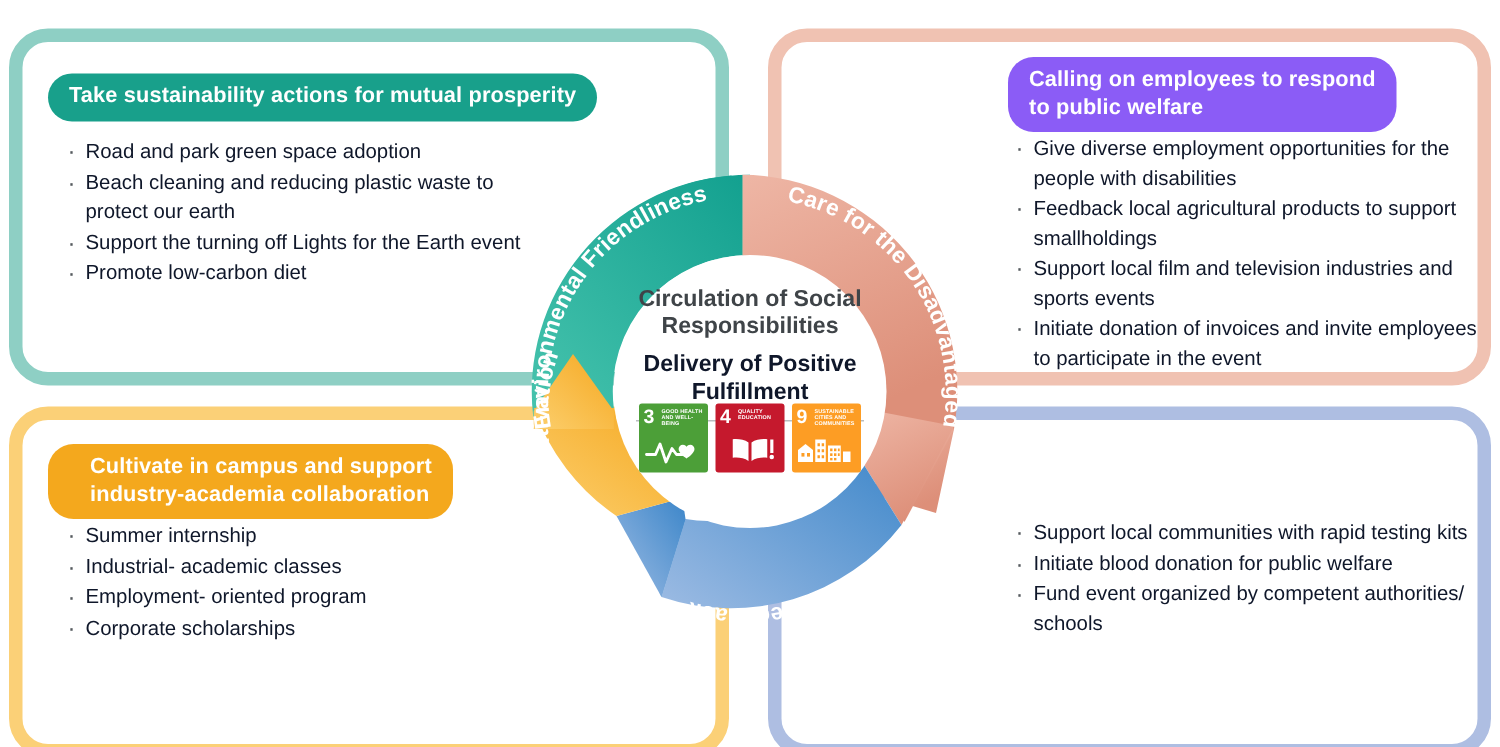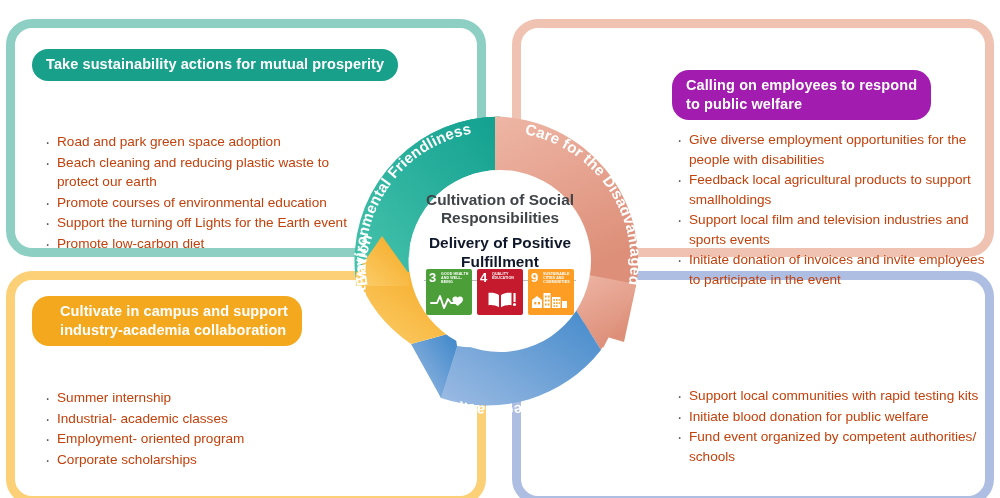--- a/index.html
+++ b/index.html
@@ -19,25 +19,25 @@
   #panel-tr{left:512px;top:6px;width:482px;height:238px;border-color:#f0c2b2;}
   #panel-bl{left:6px;top:258px;width:480px;height:234px;border-color:#fbd077;}
   #panel-br{left:512px;top:258px;width:482px;height:234px;border-color:#aebee2;}
 
   .badge{
     position:absolute;color:#ffffff;font-weight:bold;font-size:14.5px;
     line-height:1.28;border-radius:17px;padding:6px 14px 7px 14px;
     letter-spacing:.1px;white-space:pre-line;
   }
   #badge-tl{left:32px;top:36px;background:#18a08b;border-radius:16px;}
-  #badge-tr{left:672px;top:25px;background:#a21caf;margin-top:32px;}
+  #badge-tr{left:672px;top:25px;background:#8b5cf6;}
   #badge-bl{left:32px;top:283px;background:#f4a81d;padding-left:28px;}
   #badge-br{left:672px;top:285px;background:#1c7fc4;}
 
-  .bullets{position:absolute;color:#c2410c;font-size:13.6px;line-height:1.44;margin-top:41px;}
+  .bullets{position:absolute;color:#0f172a;font-size:13.6px;line-height:1.44;}
   .bullets li{
     list-style:none;position:relative;padding-left:13px;margin-bottom:1px;
   }
   .bullets li:before{
     content:"\00B7";position:absolute;left:1px;top:-1px;font-size:16px;color:#555a5e;
   }
   .bullets ul{margin:0;padding:0;}
   #list-tl{left:44px;top:78px;width:330px;}
   #list-tr{left:676px;top:76px;width:310px;}
   #list-bl{left:44px;top:334px;width:330px;}
@@ -83,21 +83,20 @@
   <div class="badge" id="badge-tl">Take sustainability actions for mutual prosperity</div>
   <div class="badge" id="badge-tr">Calling on employees to respond
 to public welfare</div>
   <div class="badge" id="badge-bl">Cultivate in campus and support
 industry-academia collaboration</div>
 
   <div class="bullets" id="list-tl">
     <ul>
         <li>Road and park green space adoption</li>
         <li>Beach cleaning and reducing plastic waste to protect our earth</li>
-        <li>Promote courses of environmental education</li>
         <li>Support the turning off Lights for the Earth event</li>
         <li>Promote low-carbon diet</li>
       </ul>
   </div>
   <div class="bullets" id="list-tr">
     <ul>
         <li>Give diverse employment opportunities for the people with disabilities</li>
         <li>Feedback local agricultural products to support smallholdings</li>
         <li>Support local film and television industries and sports events</li>
         <li>Initiate donation of invoices and invite employees to participate in the event</li>
@@ -213,21 +212,21 @@
         <textPath href="#pBlue" startOffset="50%" text-anchor="middle">Community Feedback</textPath>
       </text>
       <text class="ringlabel">
         <textPath href="#pGold" startOffset="50%" text-anchor="middle">Talent Cultivation</textPath>
       </text>
     </svg>
   </div>
 
   <div class="center-text">
     <div class="ct1">
-      <div>Cultivation of Social</div>
+      <div>Circulation of Social</div>
       <div>Responsibilities</div>
     </div>
     <div class="ct2">
       <div>Delivery of Positive</div>
       <div>Fulfillment</div>
     </div>
     <div class="ct-rule"></div>
   </div>
 
   <div class="sdg-row">

